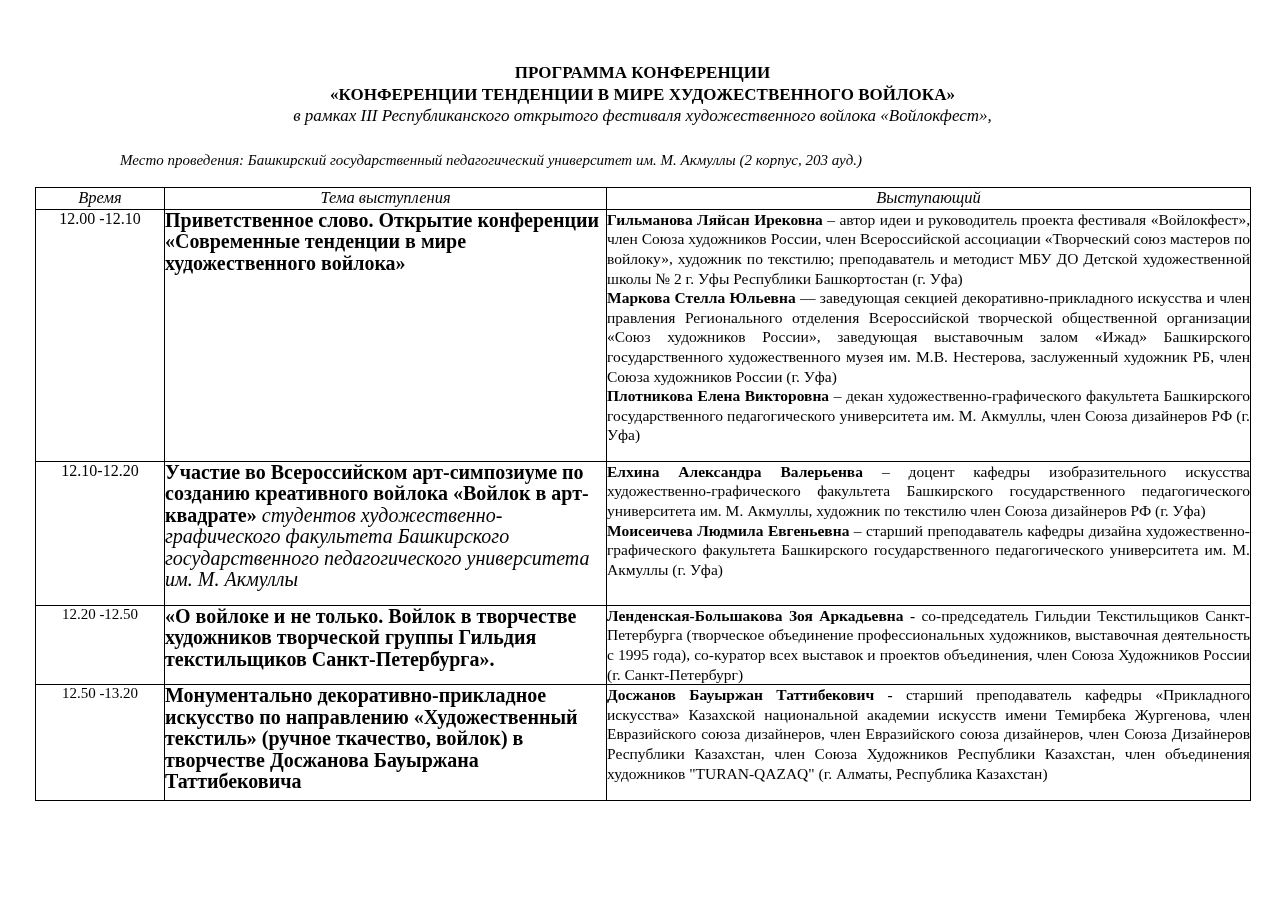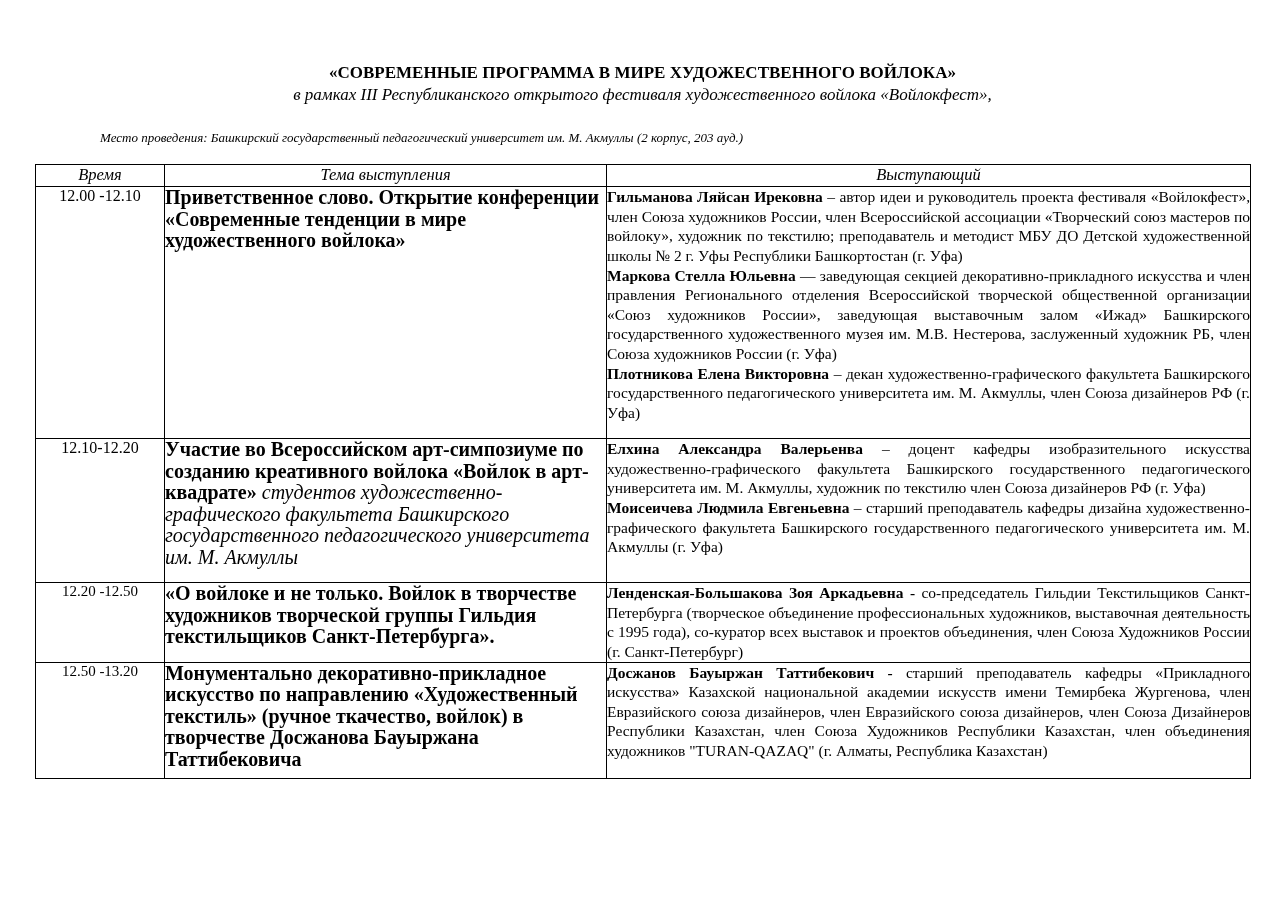--- a/index.html
+++ b/index.html
@@ -22,23 +22,23 @@
   .doc-header {
     text-align: center;
     line-height: 21.6px;
     font-size: 17px;
     width: 1215px;
   }
   .doc-header .t-bold   { font-weight: bold; }
   .doc-header .t-italic { font-style: italic; font-family: Liberation Serif, serif; }
   .venue-line {
     font-style: italic;
-    font-size: 13px;
+    font-size: 15px;
     margin-top: 25px;
-    margin-left: 65px;
+    margin-left: 85px;
     margin-bottom: 0;
   }
   
   table.program {
     border-collapse: collapse;
     table-layout: fixed;
     width: 1215px;
     margin-top: 18px;
   }
   table.program col.c-time  { width: 129px; }
@@ -85,21 +85,22 @@
   tr.row-2 { height: 144px; }
   tr.row-3 { height: 79px;  }
   tr.row-4 { height: 116px; }
 </style>
 </head>
 <body>
 
 <div class="page">
 
   <div class="doc-header">
-    <div class="t-bold">«СОВРЕМЕННЫЕ ПРОГРАММА В МИРЕ ХУДОЖЕСТВЕННОГО ВОЙЛОКА»</div>
+    <div class="t-bold">ПРОГРАММА КОНФЕРЕНЦИИ</div>
+    <div class="t-bold">«КОНФЕРЕНЦИИ ТЕНДЕНЦИИ В МИРЕ ХУДОЖЕСТВЕННОГО ВОЙЛОКА»</div>
     <div class="t-italic">в рамках III Республиканского открытого фестиваля художественного войлока «Войлокфест»,</div>
   </div>
 
   <p class="venue-line">Место проведения: Башкирский  государственный педагогический университет им. М. Акмуллы (2 корпус, 203 ауд.)</p>
 
   <table class="program">
     <colgroup>
       <col class="c-time">
         <col class="c-topic">
         <col class="c-spk">

